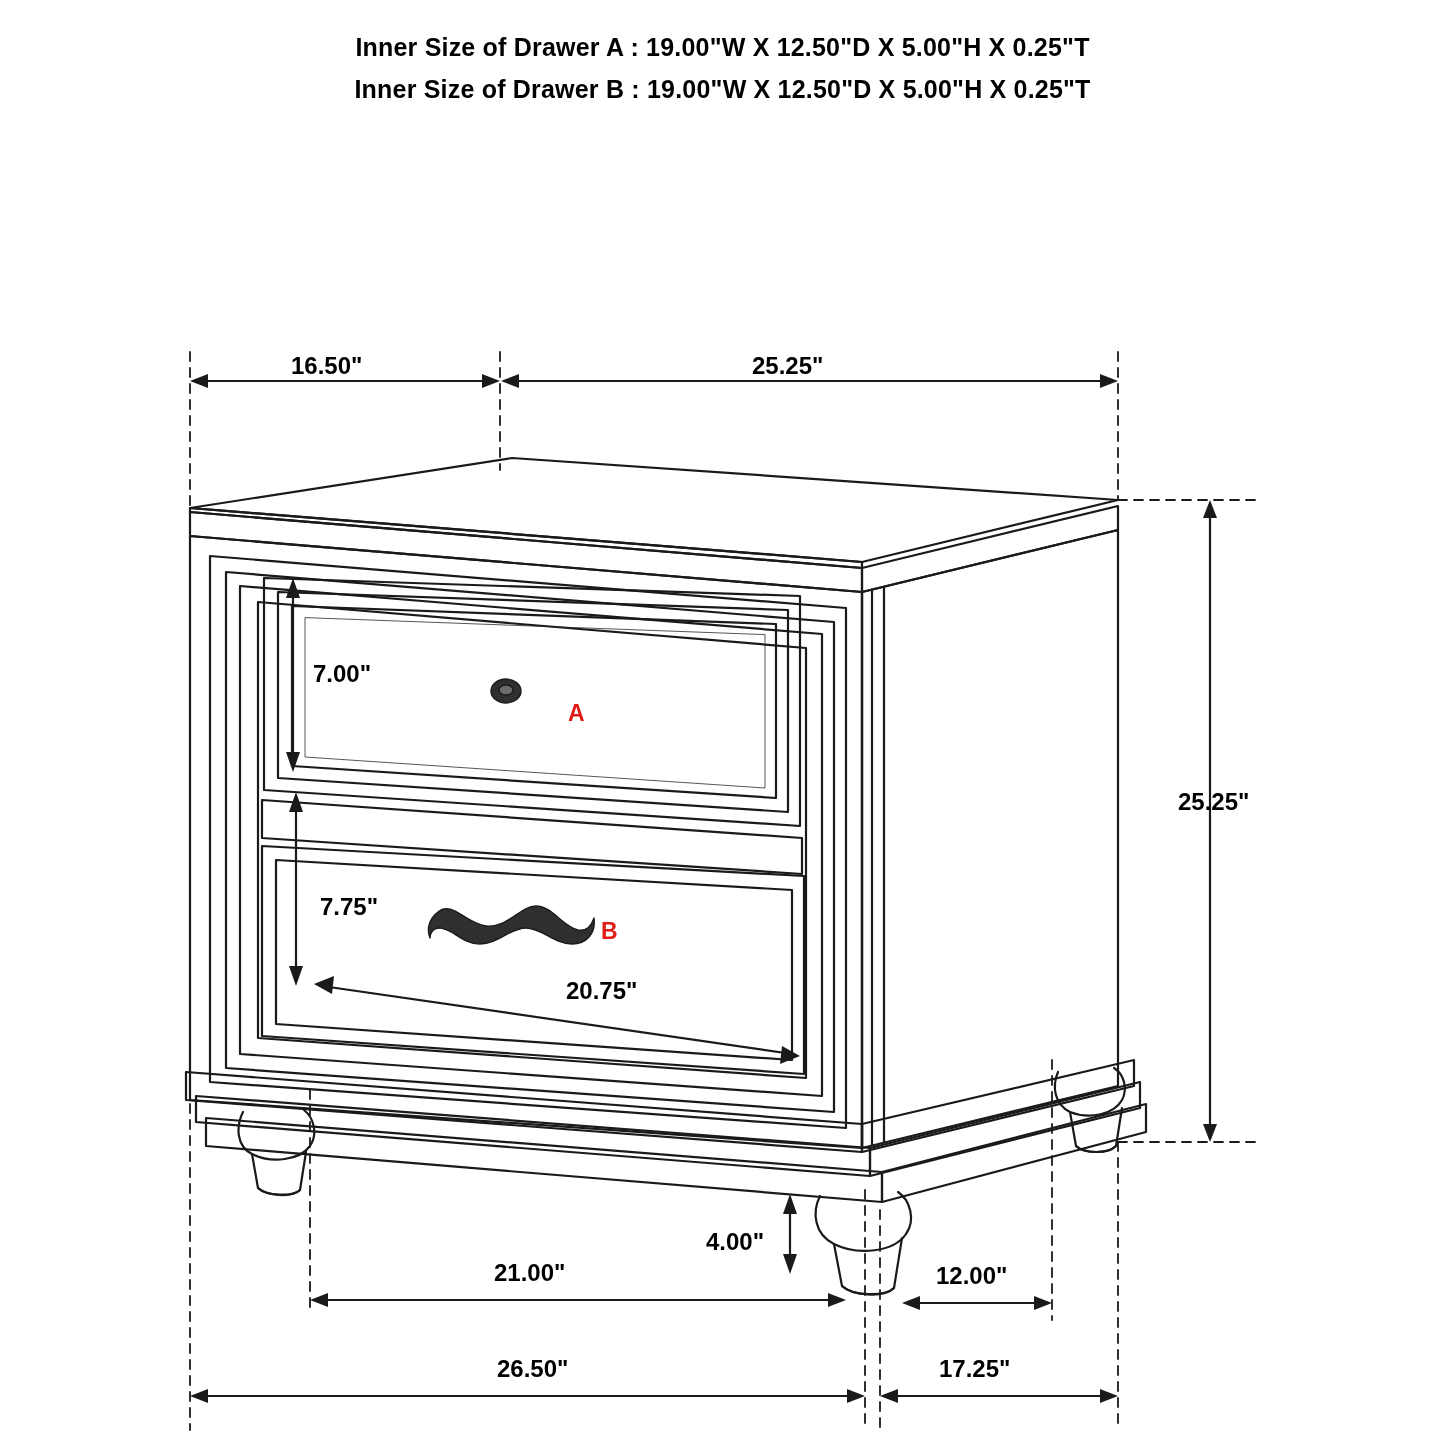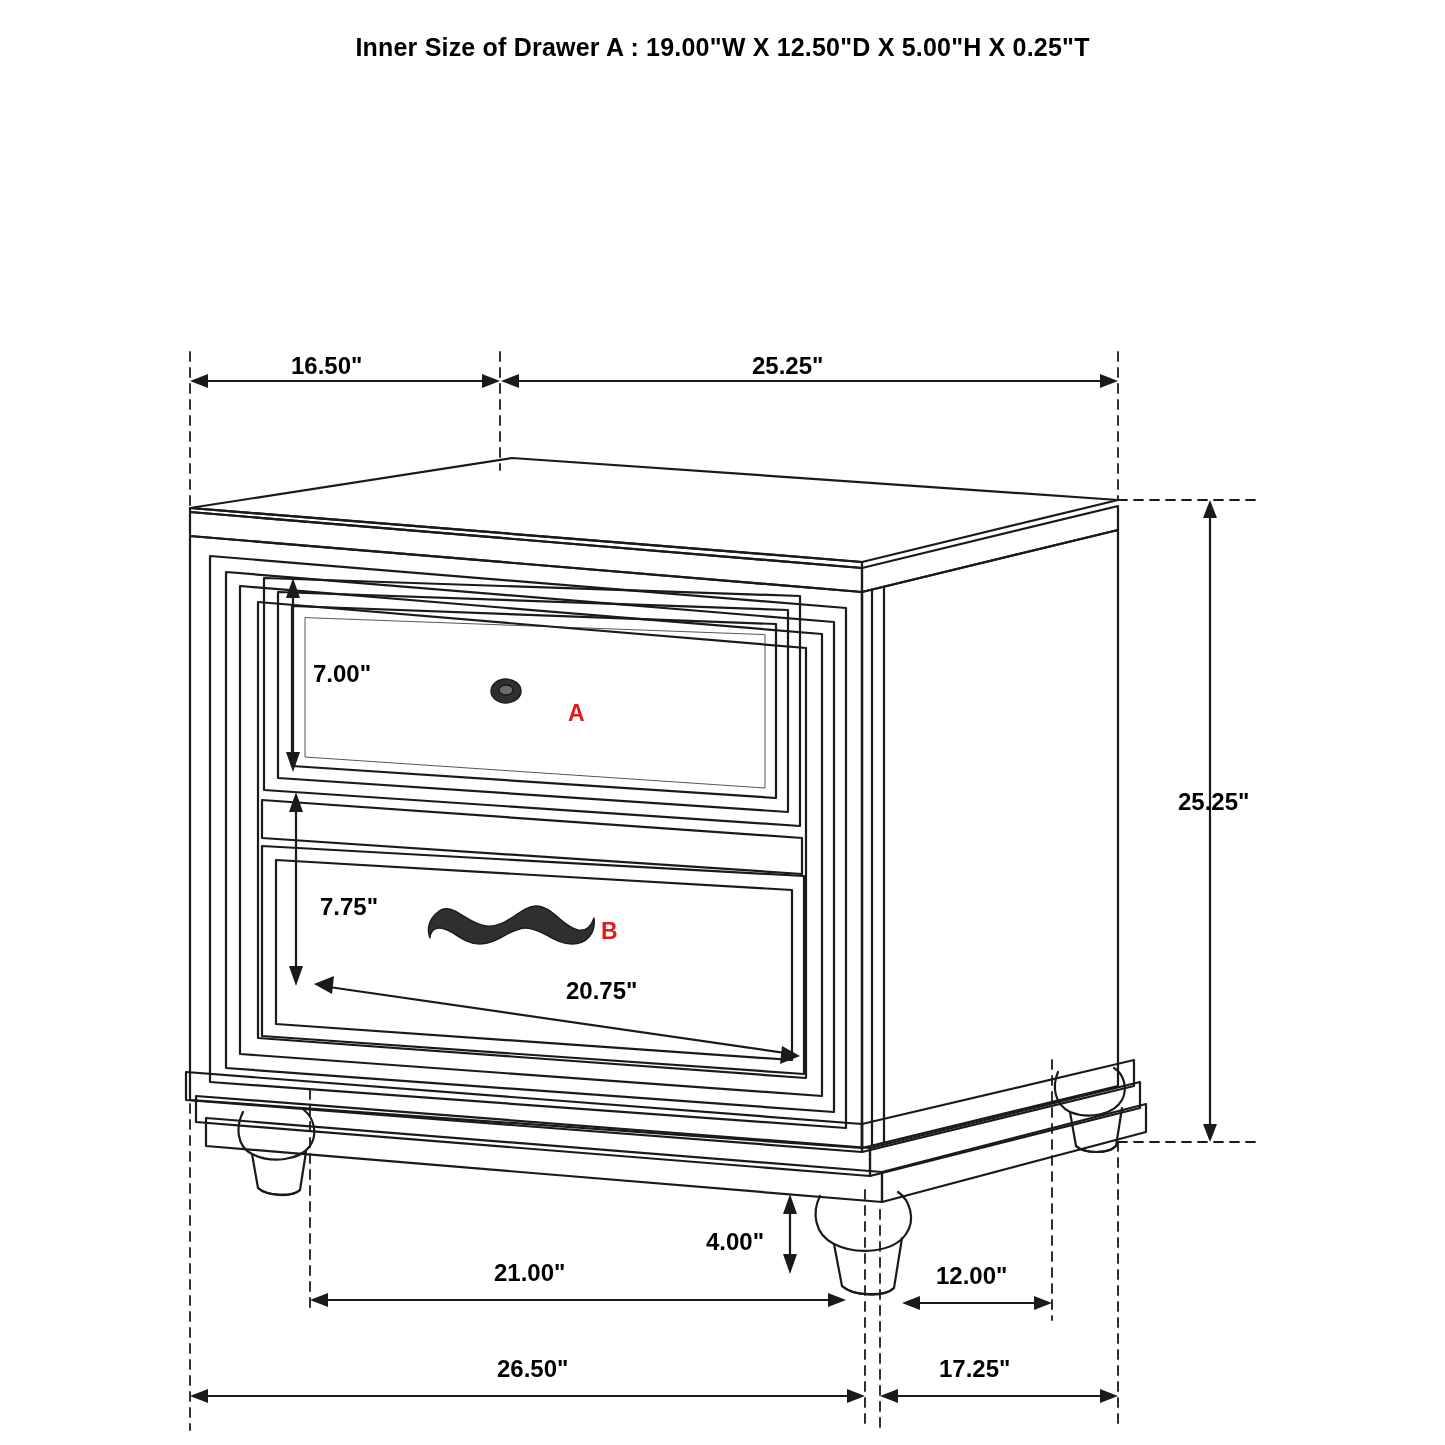--- a/index.html
+++ b/index.html
@@ -24,20 +24,21 @@
     position:absolute;font-weight:bold;font-size:23px;color:#e01b16;
   }
   svg{position:absolute;left:0;top:0;}
 </style>
 </head>
 <body>
 
 <div id="stage">
 
   <div class="hdr" id="hdr1">Inner Size of Drawer A : 19.00"W X 12.50"D X 5.00"H X  0.25"T</div>
+  <div class="hdr" id="hdr2">Inner Size of Drawer B : 19.00"W X 12.50"D X 5.00"H X  0.25"T</div>
 
   <svg width="1445" height="1445" viewBox="0 0 1445 1445">
     <g fill="none" stroke="#1a1a1a" stroke-width="2.2" stroke-linejoin="round" stroke-linecap="round">
 
       <g stroke-dasharray="9 7" stroke-width="1.8">
         <line x1="190" y1="352" x2="190" y2="1430"></line>
         <line x1="500" y1="352" x2="500" y2="470"></line>
         <line x1="1118" y1="352" x2="1118" y2="500"></line>
         <line x1="1118" y1="500" x2="1258" y2="500"></line>
         <line x1="1118" y1="1142" x2="1258" y2="1142"></line>

